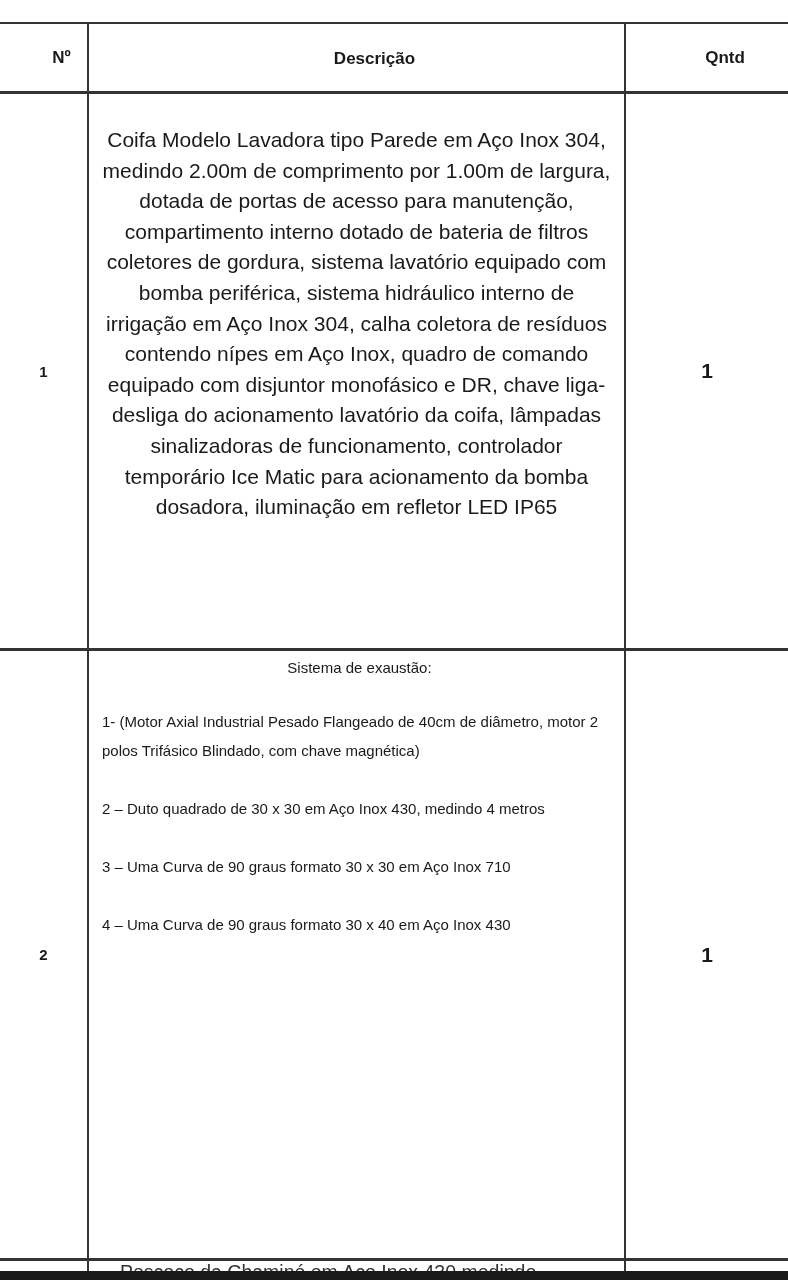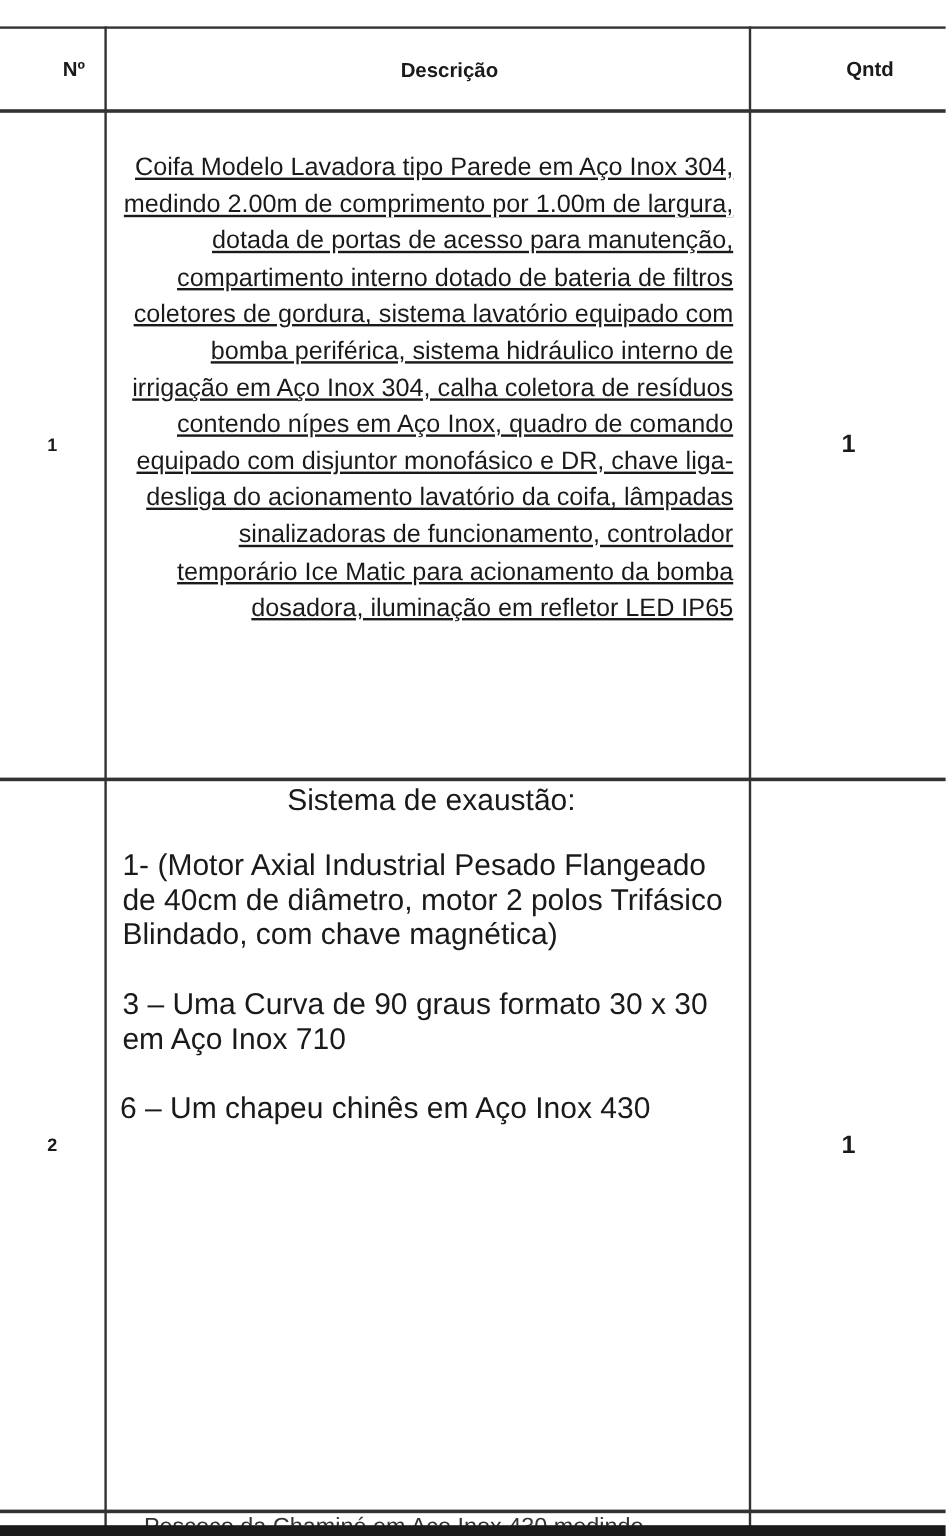--- a/index.html
+++ b/index.html
@@ -9,23 +9,23 @@
     font-family: "Liberation Sans", "DejaVu Sans", sans-serif;
     color: #1a1a1a;
   }
   .hline { position: absolute; left: 0; width: 788px; background: #333; }
   .vline { position: absolute; width: 2px; background: #333; }
   .cell { position: absolute; box-sizing: border-box; }
   .hdr { font-weight: bold; font-size: 17px; display: flex; align-items: center; justify-content: center; padding-left: 36px; }
   .num { font-weight: bold; font-size: 15px; display: flex; align-items: center; justify-content: center; }
   .qty { font-weight: bold; font-size: 21px; display: flex; align-items: center; justify-content: center; }
   .desc1 {
-    text-align: right; font-size: 21px; line-height: 30.6px; padding: 0 8px; text-decoration: underline;
+    text-align: center; font-size: 21px; line-height: 30.6px; padding: 0 8px;
   }
-  .desc2 { font-size: 25px; line-height: 29px; }
+  .desc2 { font-size: 15px; line-height: 29px; }
   .desc2 .title { text-align: center; margin-bottom: 25px; }
   .desc2 .item { margin-bottom: 29px; }
   .bottombar { position: absolute; left: 0; top: 1271px; width: 788px; height: 9px; background: #1a1a1a; }
   .cut { position: absolute; top: 1262px; left: 120px; font-size: 19.5px; color: #333; white-space: nowrap; height: 10px; overflow: hidden; line-height: 20px; }
 </style>
 </head>
 <body>
 
 <div class="hline" style="top:22px;height:2px;"></div>
 <div class="hline" style="top:91px;height:3px;"></div>
@@ -39,19 +39,20 @@
 <div class="cell hdr" style="left:626px;top:24px;width:162px;height:67px;">Qntd</div>
 
 <div class="cell num" style="left:0;top:94px;width:87px;height:554px;">1</div>
 <div class="cell desc1" style="left:94px;top:125px;width:525px;">Coifa Modelo Lavadora tipo Parede em Aço Inox 304, medindo 2.00m de comprimento por 1.00m de largura, dotada de portas de acesso para manutenção, compartimento interno dotado de bateria de filtros coletores de gordura, sistema lavatório equipado com bomba periférica, sistema hidráulico interno de irrigação em Aço Inox 304, calha coletora de resíduos contendo nípes em Aço Inox, quadro de comando equipado com disjuntor monofásico e DR, chave liga-desliga do acionamento lavatório da coifa, lâmpadas sinalizadoras de funcionamento, controlador temporário Ice Matic para acionamento da bomba dosadora, iluminação em refletor LED IP65</div>
 <div class="cell qty" style="left:626px;top:94px;width:162px;height:554px;">1</div>
 
 <div class="cell num" style="left:0;top:651px;width:87px;height:607px;">2</div>
 <div class="cell desc2" style="left:102px;top:653px;width:515px;">
   <div class="title">Sistema de exaustão:</div>
   <div class="item">1- (Motor Axial Industrial Pesado Flangeado de 40cm de diâmetro, motor 2 polos Trifásico Blindado, com chave magnética)</div>
+  <div class="item">2 – Duto quadrado de 30 x 30 em Aço Inox 430, medindo 4 metros</div>
   <div class="item">3 – Uma Curva de 90 graus formato 30 x 30 em Aço Inox 710</div>
-  <div class="item" style="margin-left:-2px;">6 – Um chapeu chinês em Aço Inox 430</div>
+  <div class="item" style="margin-bottom:58px;">4 – Uma Curva de 90 graus formato 30 x 40 em Aço Inox 430</div>
 </div>
 <div class="cell qty" style="left:626px;top:651px;width:162px;height:607px;">1</div>
 
 <div class="cut">Pescoço da Chaminé em Aço Inox 430 medindo</div>
 <div class="bottombar"></div>
 
 </body></html>

